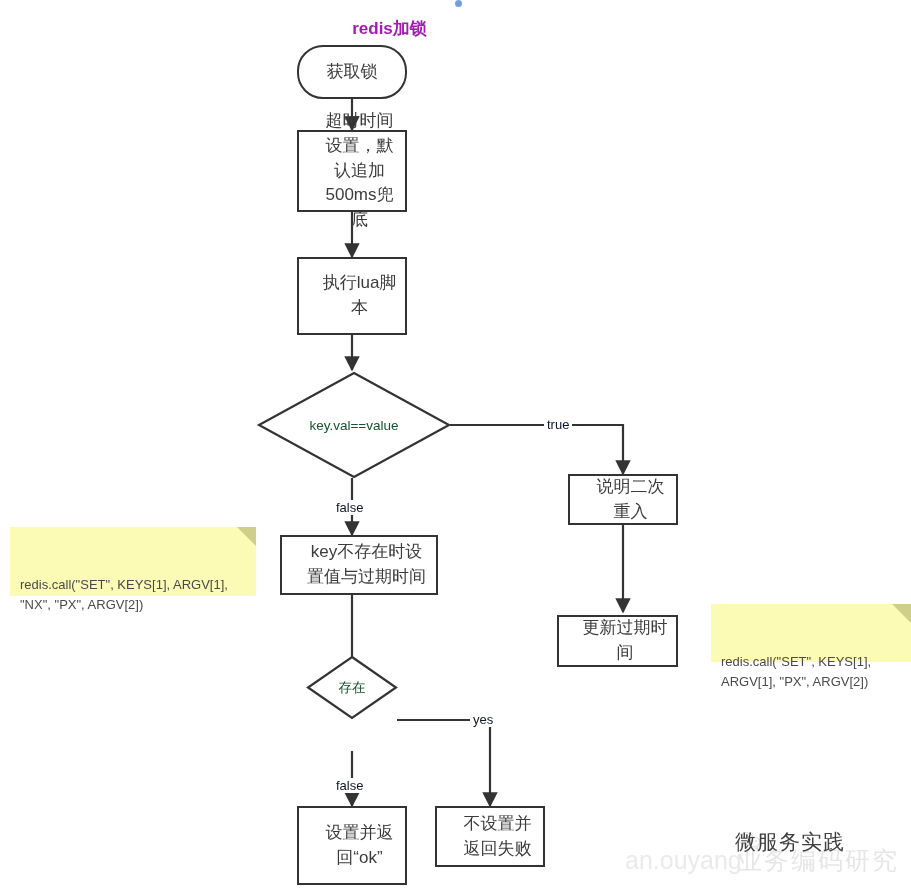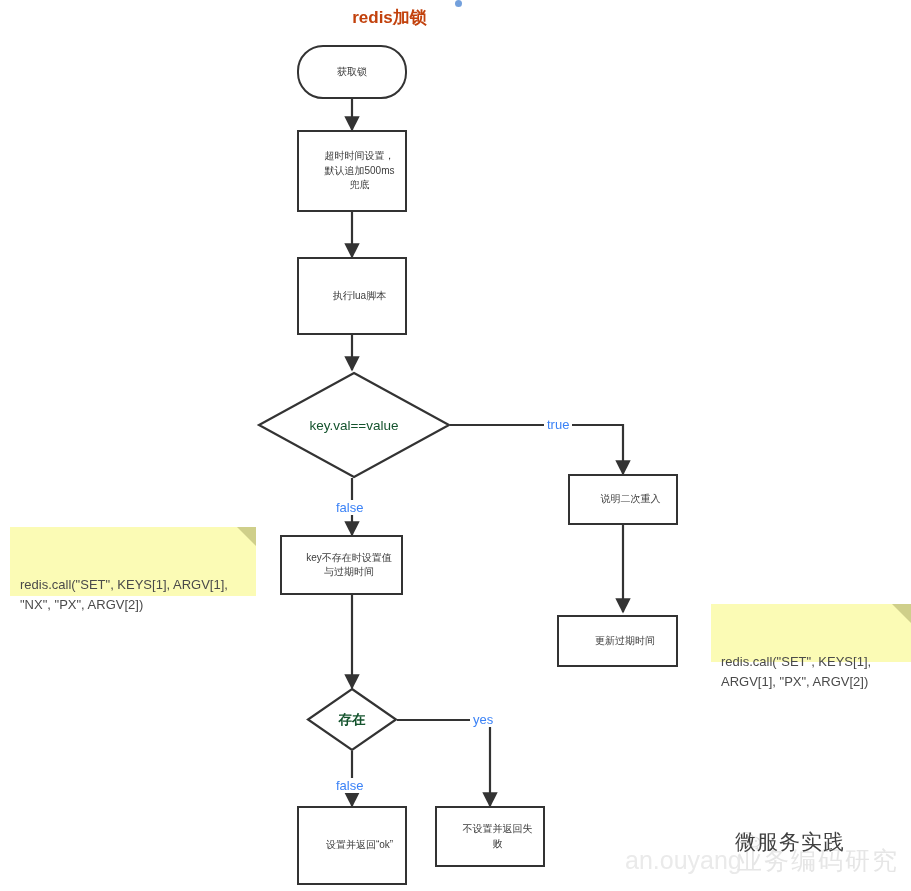--- a/index.html
+++ b/index.html
@@ -21,40 +21,40 @@
     left: 0;
     top: 0;
     width: 911px;
     height: 891px;
   }
 
   
   .title {
     position: absolute;
     left: 0;
-    top: 6px;
+    top: 17px;
     width: 779px;
     text-align: center;
     font-size: 17px;
     font-weight: bold;
-    color: #c2410c;
+    color: #a21caf;
     letter-spacing: 0px;
   }
 
   
   .node {
     position: absolute;
     box-sizing: border-box;
     display: flex;
     align-items: center;
     justify-content: center;
     text-align: center;
     background: #ffffff;
     color: #3c3c3c;
-    font-size: 10px;
+    font-size: 17px;
     line-height: 1.45;
     padding: 2px 6px;
   }
   .node.rect {
     border: 2px solid #333333;
     padding-left: 21px;
   }
   .node.terminal {
     border: 2px solid #333333;
     border-radius: 26px;
@@ -80,21 +80,21 @@
     font-size: 13.5px;
     color: #14532d;
     text-align: center;
     pointer-events: none;
   }
 
   
   .edge-label {
     position: absolute;
     font-size: 13px;
-    color: #3b82f6;
+    color: #0f172a;
     background: #ffffff;
     padding: 0 3px;
     white-space: nowrap;
   }
 
   
   .note {
     position: absolute;
     box-sizing: border-box;
     background: #fbfbb5;
@@ -206,23 +206,23 @@
   <svg width="192" height="106" viewBox="0 0 192 106">
     <polygon points="96,1 191,53 96,105 1,53" fill="#ffffff" stroke="#333333" stroke-width="2.2"></polygon>
   </svg>
   <div class="diamond-label">key.val==value</div>
 </div>
 
 <div class="node rect" style="left:568px; top:474px; width:110px; height:51px;">说明二次重入</div>
 
 <div class="node rect" style="left:557px; top:615px; width:121px; height:52px;">更新过期时间</div>
 
-<div class="node rect" style="left:280px; top:535px; width:123px; height:60px;">key不存在时设置值与过期时间</div>
-
-<div class="diamond-wrap" style="left:307px; top:688px; width:90px; height:63px;font-weight:bold;">
+<div class="node rect" style="left:280px; top:535px; width:158px; height:60px;">key不存在时设置值与过期时间</div>
+
+<div class="diamond-wrap" style="left:307px; top:656px; width:90px; height:63px;">
   <svg width="90" height="63" viewBox="0 0 90 63">
     <polygon points="45,1 89,31.5 45,62 1,31.5" fill="#ffffff" stroke="#333333" stroke-width="2.2"></polygon>
   </svg>
   <div class="diamond-label">存在</div>
 </div>
 
 <div class="node rect" style="left:297px; top:806px; width:110px; height:79px;">设置并返回“ok”</div>
 
 <div class="node rect" style="left:435px; top:806px; width:110px; height:61px;">不设置并返回失败</div>
 

